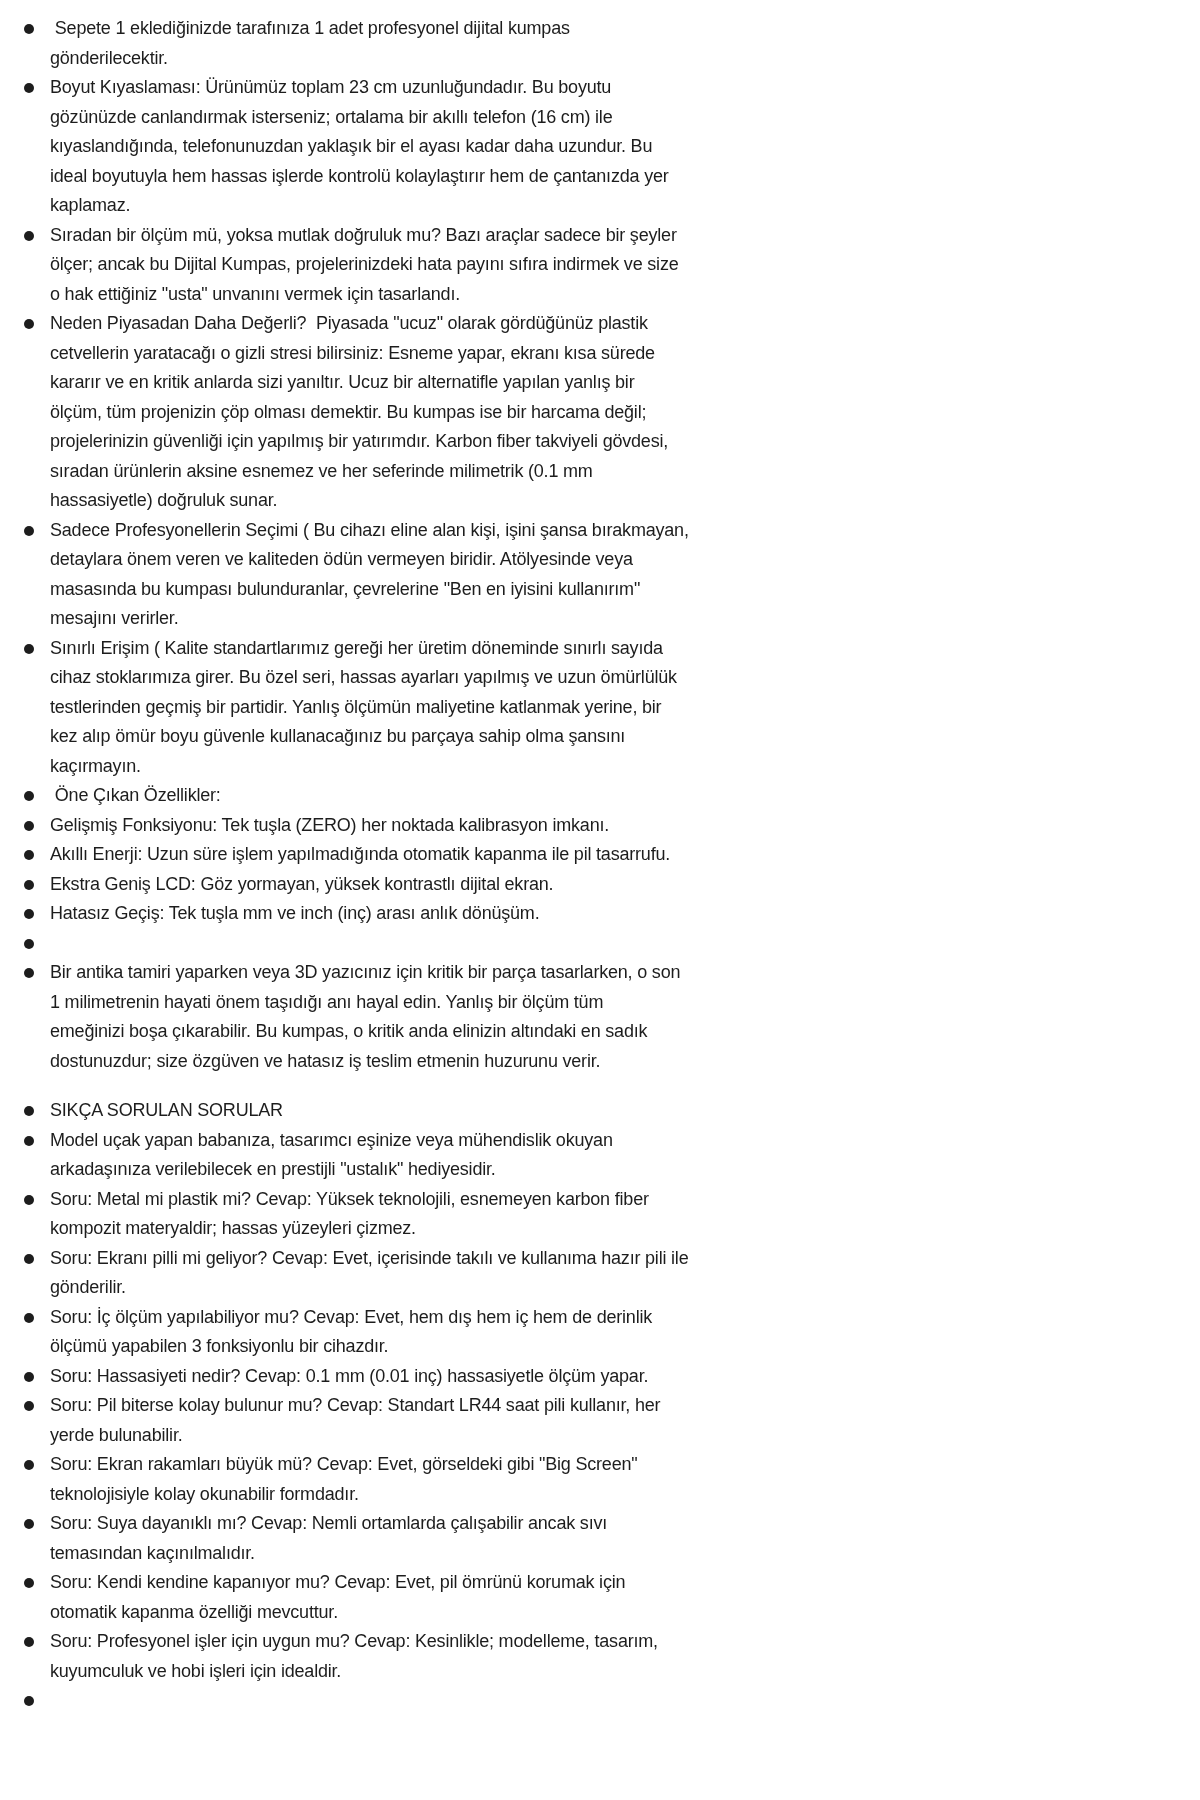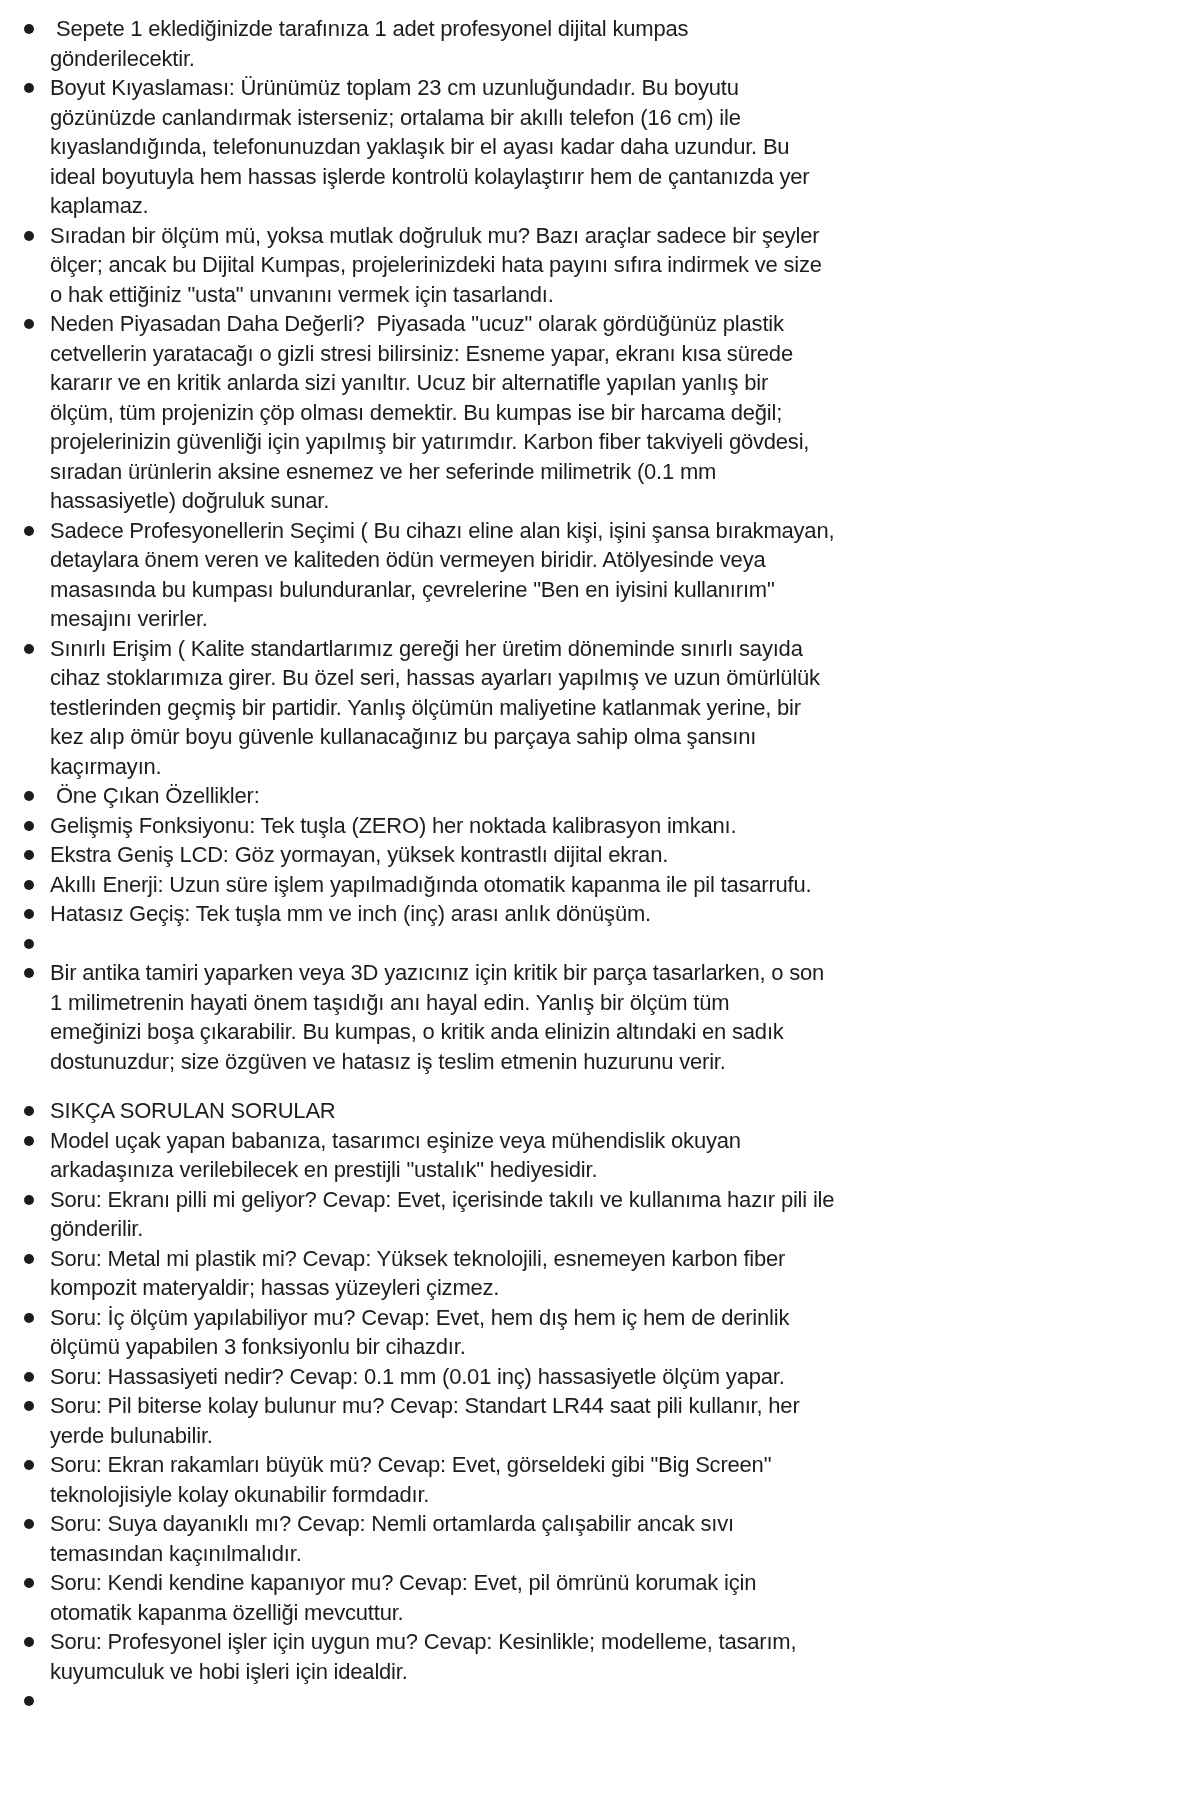--- a/index.html
+++ b/index.html
@@ -24,21 +24,21 @@
   .doc {
     padding: 14px 22px 0 0;
   }
   ul.bullet-list {
     list-style: none;
     margin: 0;
     padding: 0 0 0 50px;
   }
   li.bullet-item {
     position: relative;
-    font-size: 22px;
+    font-size: 18px;
     line-height: 29.5px;
     min-height: 29.5px;
     letter-spacing: -0.2px;
     white-space: pre-wrap;       
     word-wrap: break-word;
   }
   li.bullet-item::before {
     content: "";
     position: absolute;
     left: -26px;
@@ -77,35 +77,35 @@
 detaylara önem veren ve kaliteden ödün vermeyen biridir. Atölyesinde veya
 masasında bu kumpası bulunduranlar, çevrelerine "Ben en iyisini kullanırım"
 mesajını verirler.</li>
       <li class="bullet-item">Sınırlı Erişim ( Kalite standartlarımız gereği her üretim döneminde sınırlı sayıda
 cihaz stoklarımıza girer. Bu özel seri, hassas ayarları yapılmış ve uzun ömürlülük
 testlerinden geçmiş bir partidir. Yanlış ölçümün maliyetine katlanmak yerine, bir
 kez alıp ömür boyu güvenle kullanacağınız bu parçaya sahip olma şansını
 kaçırmayın.</li>
       <li class="bullet-item"> Öne Çıkan Özellikler:</li>
       <li class="bullet-item">Gelişmiş Fonksiyonu: Tek tuşla (ZERO) her noktada kalibrasyon imkanı.</li>
+      <li class="bullet-item">Akıllı Enerji: Uzun süre işlem yapılmadığında otomatik kapanma ile pil tasarrufu.</li>
       <li class="bullet-item">Ekstra Geniş LCD: Göz yormayan, yüksek kontrastlı dijital ekran.</li>
-      <li class="bullet-item">Akıllı Enerji: Uzun süre işlem yapılmadığında otomatik kapanma ile pil tasarrufu.</li>
       <li class="bullet-item">Hatasız Geçiş: Tek tuşla mm ve inch (inç) arası anlık dönüşüm.</li>
       <li class="bullet-item"></li>
       <li class="bullet-item">Bir antika tamiri yaparken veya 3D yazıcınız için kritik bir parça tasarlarken, o son
 1 milimetrenin hayati önem taşıdığı anı hayal edin. Yanlış bir ölçüm tüm
 emeğinizi boşa çıkarabilir. Bu kumpas, o kritik anda elinizin altındaki en sadık
 dostunuzdur; size özgüven ve hatasız iş teslim etmenin huzurunu verir.</li>
       <li class="bullet-item">SIKÇA SORULAN SORULAR</li>
       <li class="bullet-item">Model uçak yapan babanıza, tasarımcı eşinize veya mühendislik okuyan
 arkadaşınıza verilebilecek en prestijli "ustalık" hediyesidir.</li>
+      <li class="bullet-item">Soru: Metal mi plastik mi? Cevap: Yüksek teknolojili, esnemeyen karbon fiber
+kompozit materyaldir; hassas yüzeyleri çizmez.</li>
       <li class="bullet-item">Soru: Ekranı pilli mi geliyor? Cevap: Evet, içerisinde takılı ve kullanıma hazır pili ile
 gönderilir.</li>
-      <li class="bullet-item">Soru: Metal mi plastik mi? Cevap: Yüksek teknolojili, esnemeyen karbon fiber
-kompozit materyaldir; hassas yüzeyleri çizmez.</li>
       <li class="bullet-item">Soru: İç ölçüm yapılabiliyor mu? Cevap: Evet, hem dış hem iç hem de derinlik
 ölçümü yapabilen 3 fonksiyonlu bir cihazdır.</li>
       <li class="bullet-item">Soru: Hassasiyeti nedir? Cevap: 0.1 mm (0.01 inç) hassasiyetle ölçüm yapar.</li>
       <li class="bullet-item">Soru: Pil biterse kolay bulunur mu? Cevap: Standart LR44 saat pili kullanır, her
 yerde bulunabilir.</li>
       <li class="bullet-item">Soru: Ekran rakamları büyük mü? Cevap: Evet, görseldeki gibi "Big Screen"
 teknolojisiyle kolay okunabilir formdadır.</li>
       <li class="bullet-item">Soru: Suya dayanıklı mı? Cevap: Nemli ortamlarda çalışabilir ancak sıvı
 temasından kaçınılmalıdır.</li>
       <li class="bullet-item">Soru: Kendi kendine kapanıyor mu? Cevap: Evet, pil ömrünü korumak için

